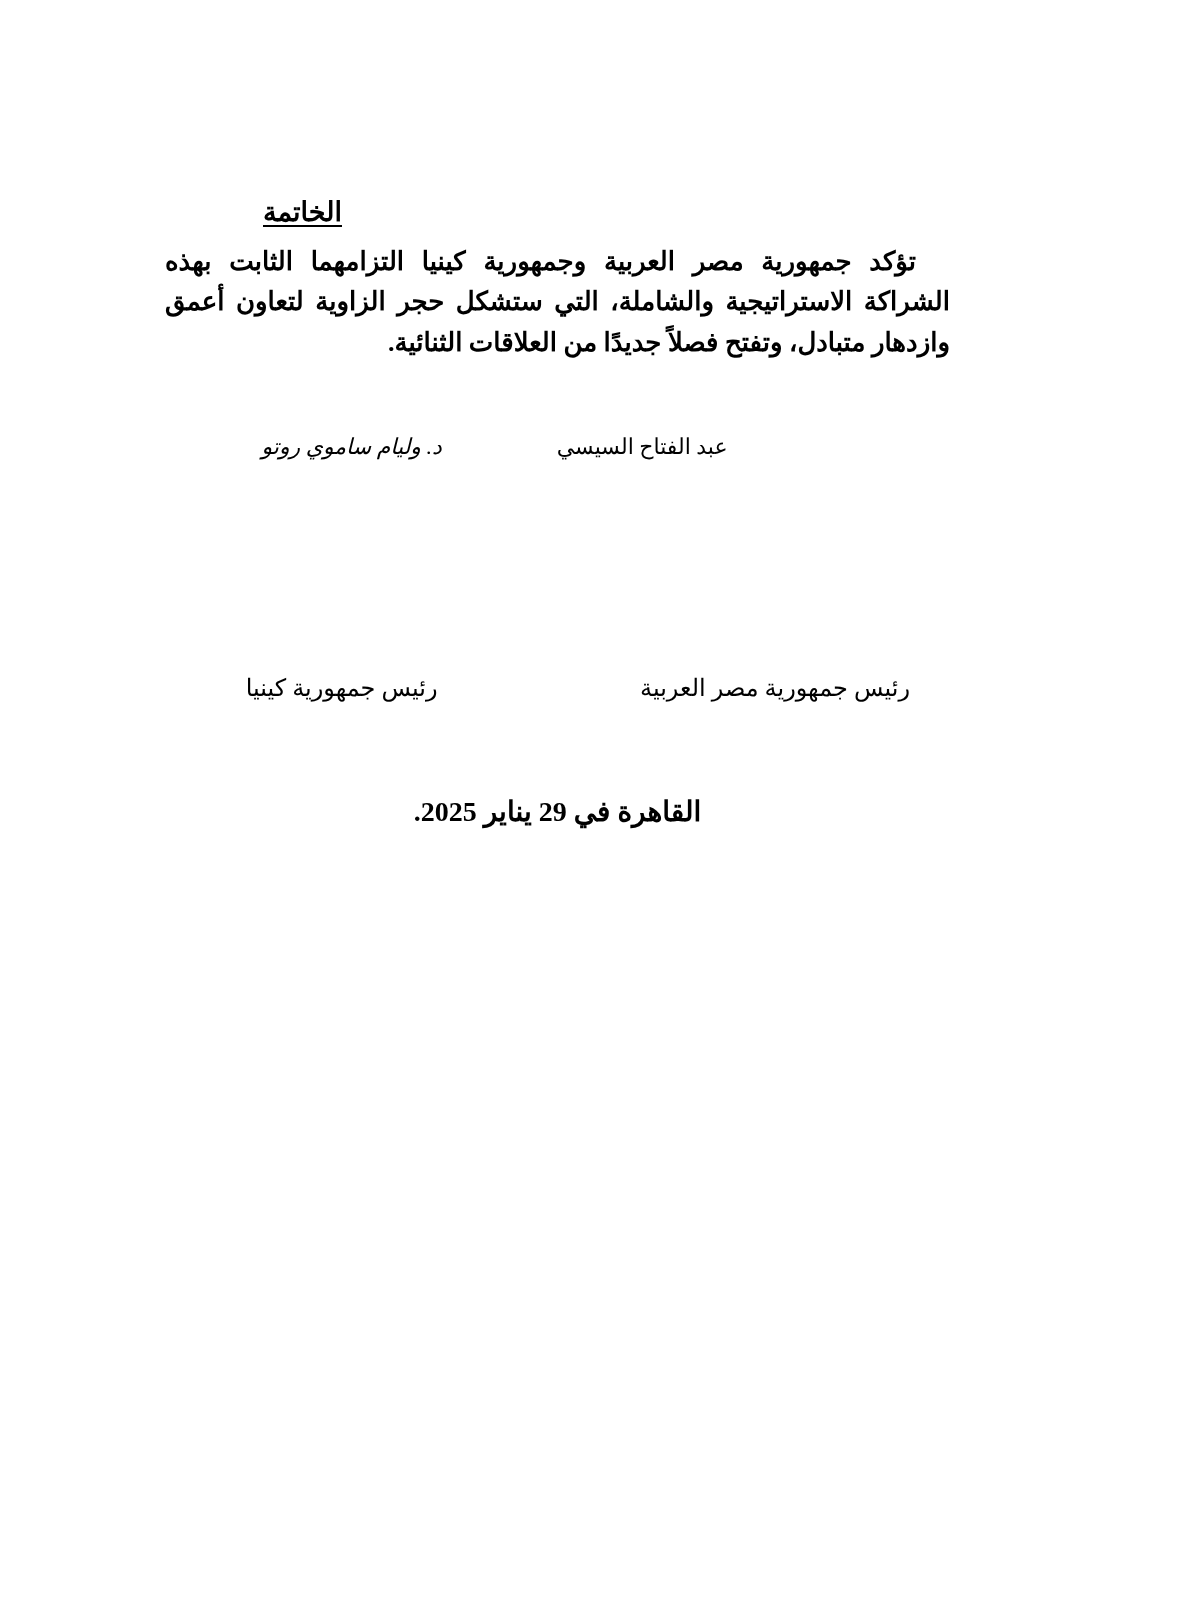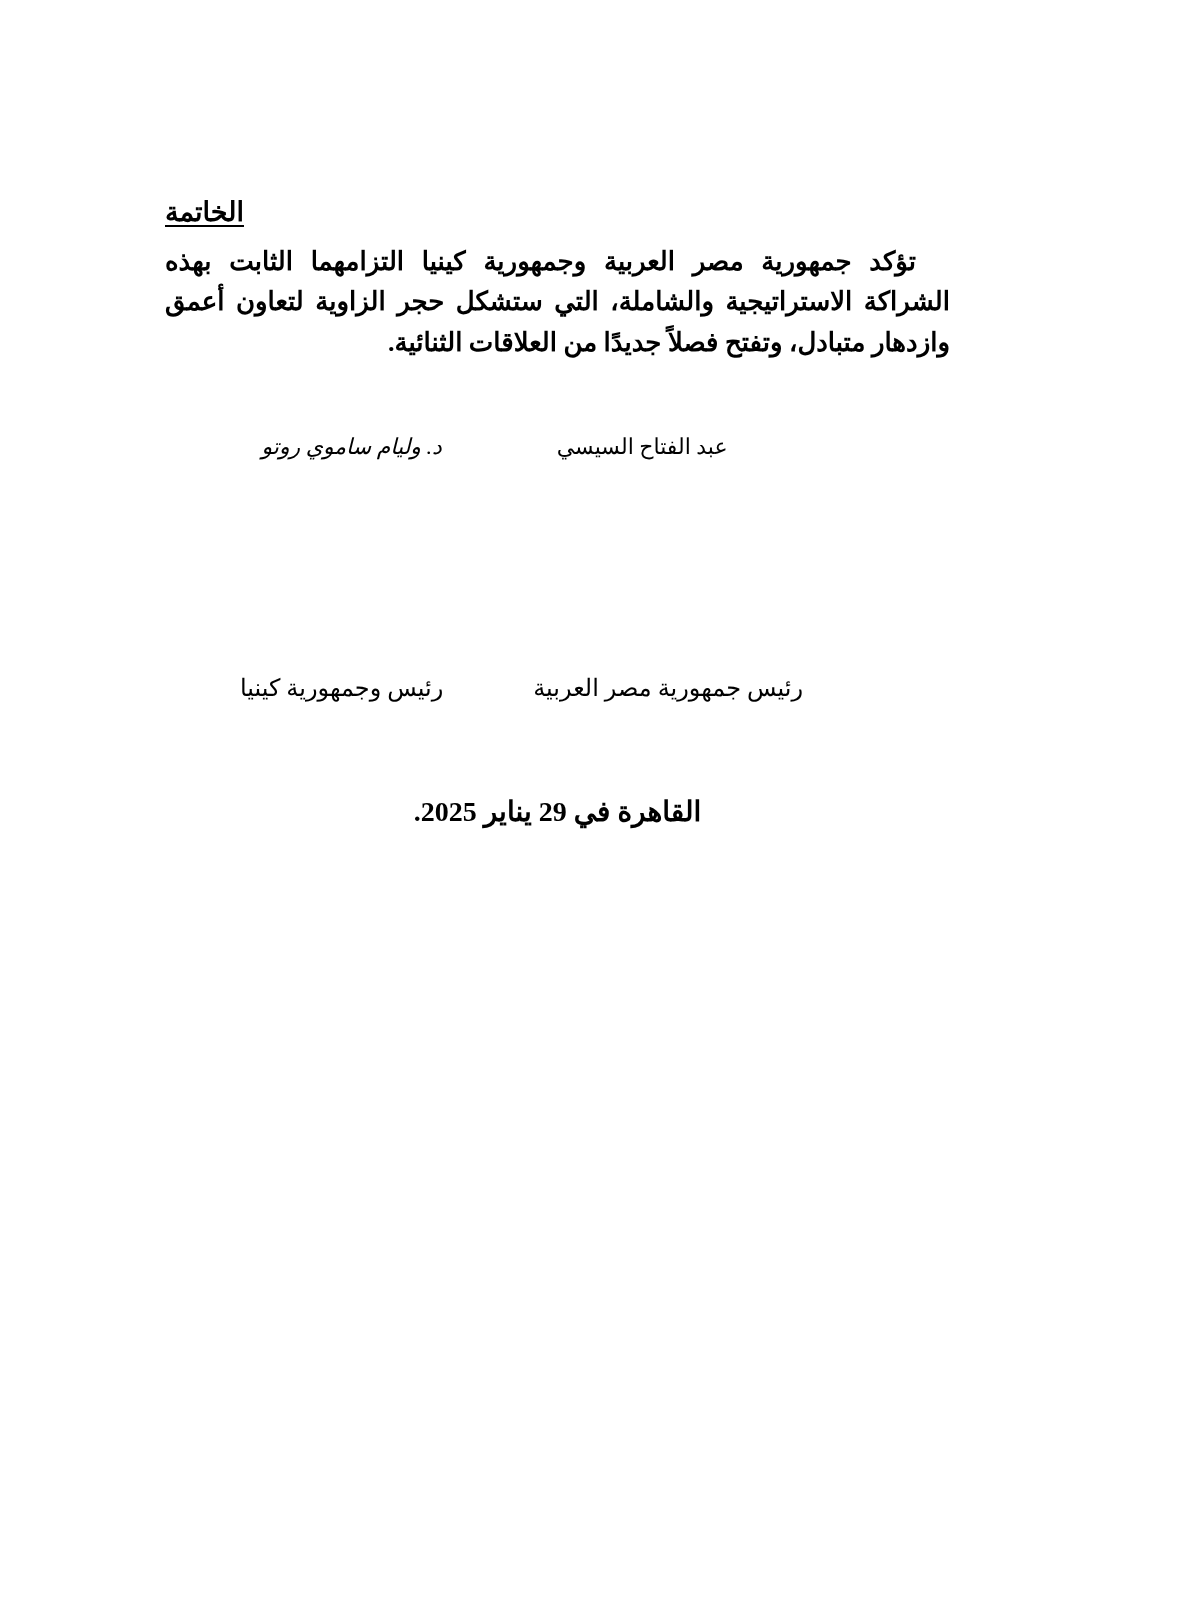--- a/index.html
+++ b/index.html
@@ -36,20 +36,21 @@
     font-weight: bold;
     font-size: 27px;
     line-height: 1.3;
     text-align: left;       
     margin: 0 0 12px 0;
   }
   .section-title span {
     display: inline-block;
     text-decoration: underline;
     text-underline-offset: 4px;
+    margin-left: 98px;
   }
 
   .body-paragraph {
     font-weight: bold;
     font-size: 26px;
     line-height: 1.55;
     text-align: justify;
     text-justify: inter-word;
     text-indent: 34px;
     margin: 0;
@@ -85,21 +86,21 @@
     right: 229px;
     left: 165px;
     display: flex;
     flex-direction: row;
     justify-content: space-between;
     font-size: 24px;
     line-height: 1.4;
   }
   .sig-titles .title-right {
     width: 48%;
-    text-align: left;
+    text-align: right;
     padding-right: 40px;
   }
   .sig-titles .title-left {
     width: 45%;
     text-align: center;
   }
 
   .place-date {
     position: absolute;
     top: 795px;
@@ -122,18 +123,18 @@
     <p class="body-paragraph">تؤكد جمهورية مصر العربية وجمهورية كينيا التزامهما الثابت بهذه الشراكة الاستراتيجية والشاملة، التي ستشكل حجر الزاوية لتعاون أعمق وازدهار متبادل، وتفتح فصلاً جديدًا من العلاقات الثنائية.</p>
   </div>
 
   <div class="sig-names">
     <div class="name-right">عبد الفتاح السيسي</div>
     <div class="name-left">د. وليام ساموي روتو</div>
   </div>
 
   <div class="sig-titles">
     <div class="title-right">رئيس جمهورية مصر العربية</div>
-    <div class="title-left">رئيس وجمهورية كينيا</div>
+    <div class="title-left">رئيس جمهورية كينيا</div>
   </div>
 
   <div class="place-date">القاهرة في 29 يناير 2025.</div>
 
 </div>
 
 </body></html>

